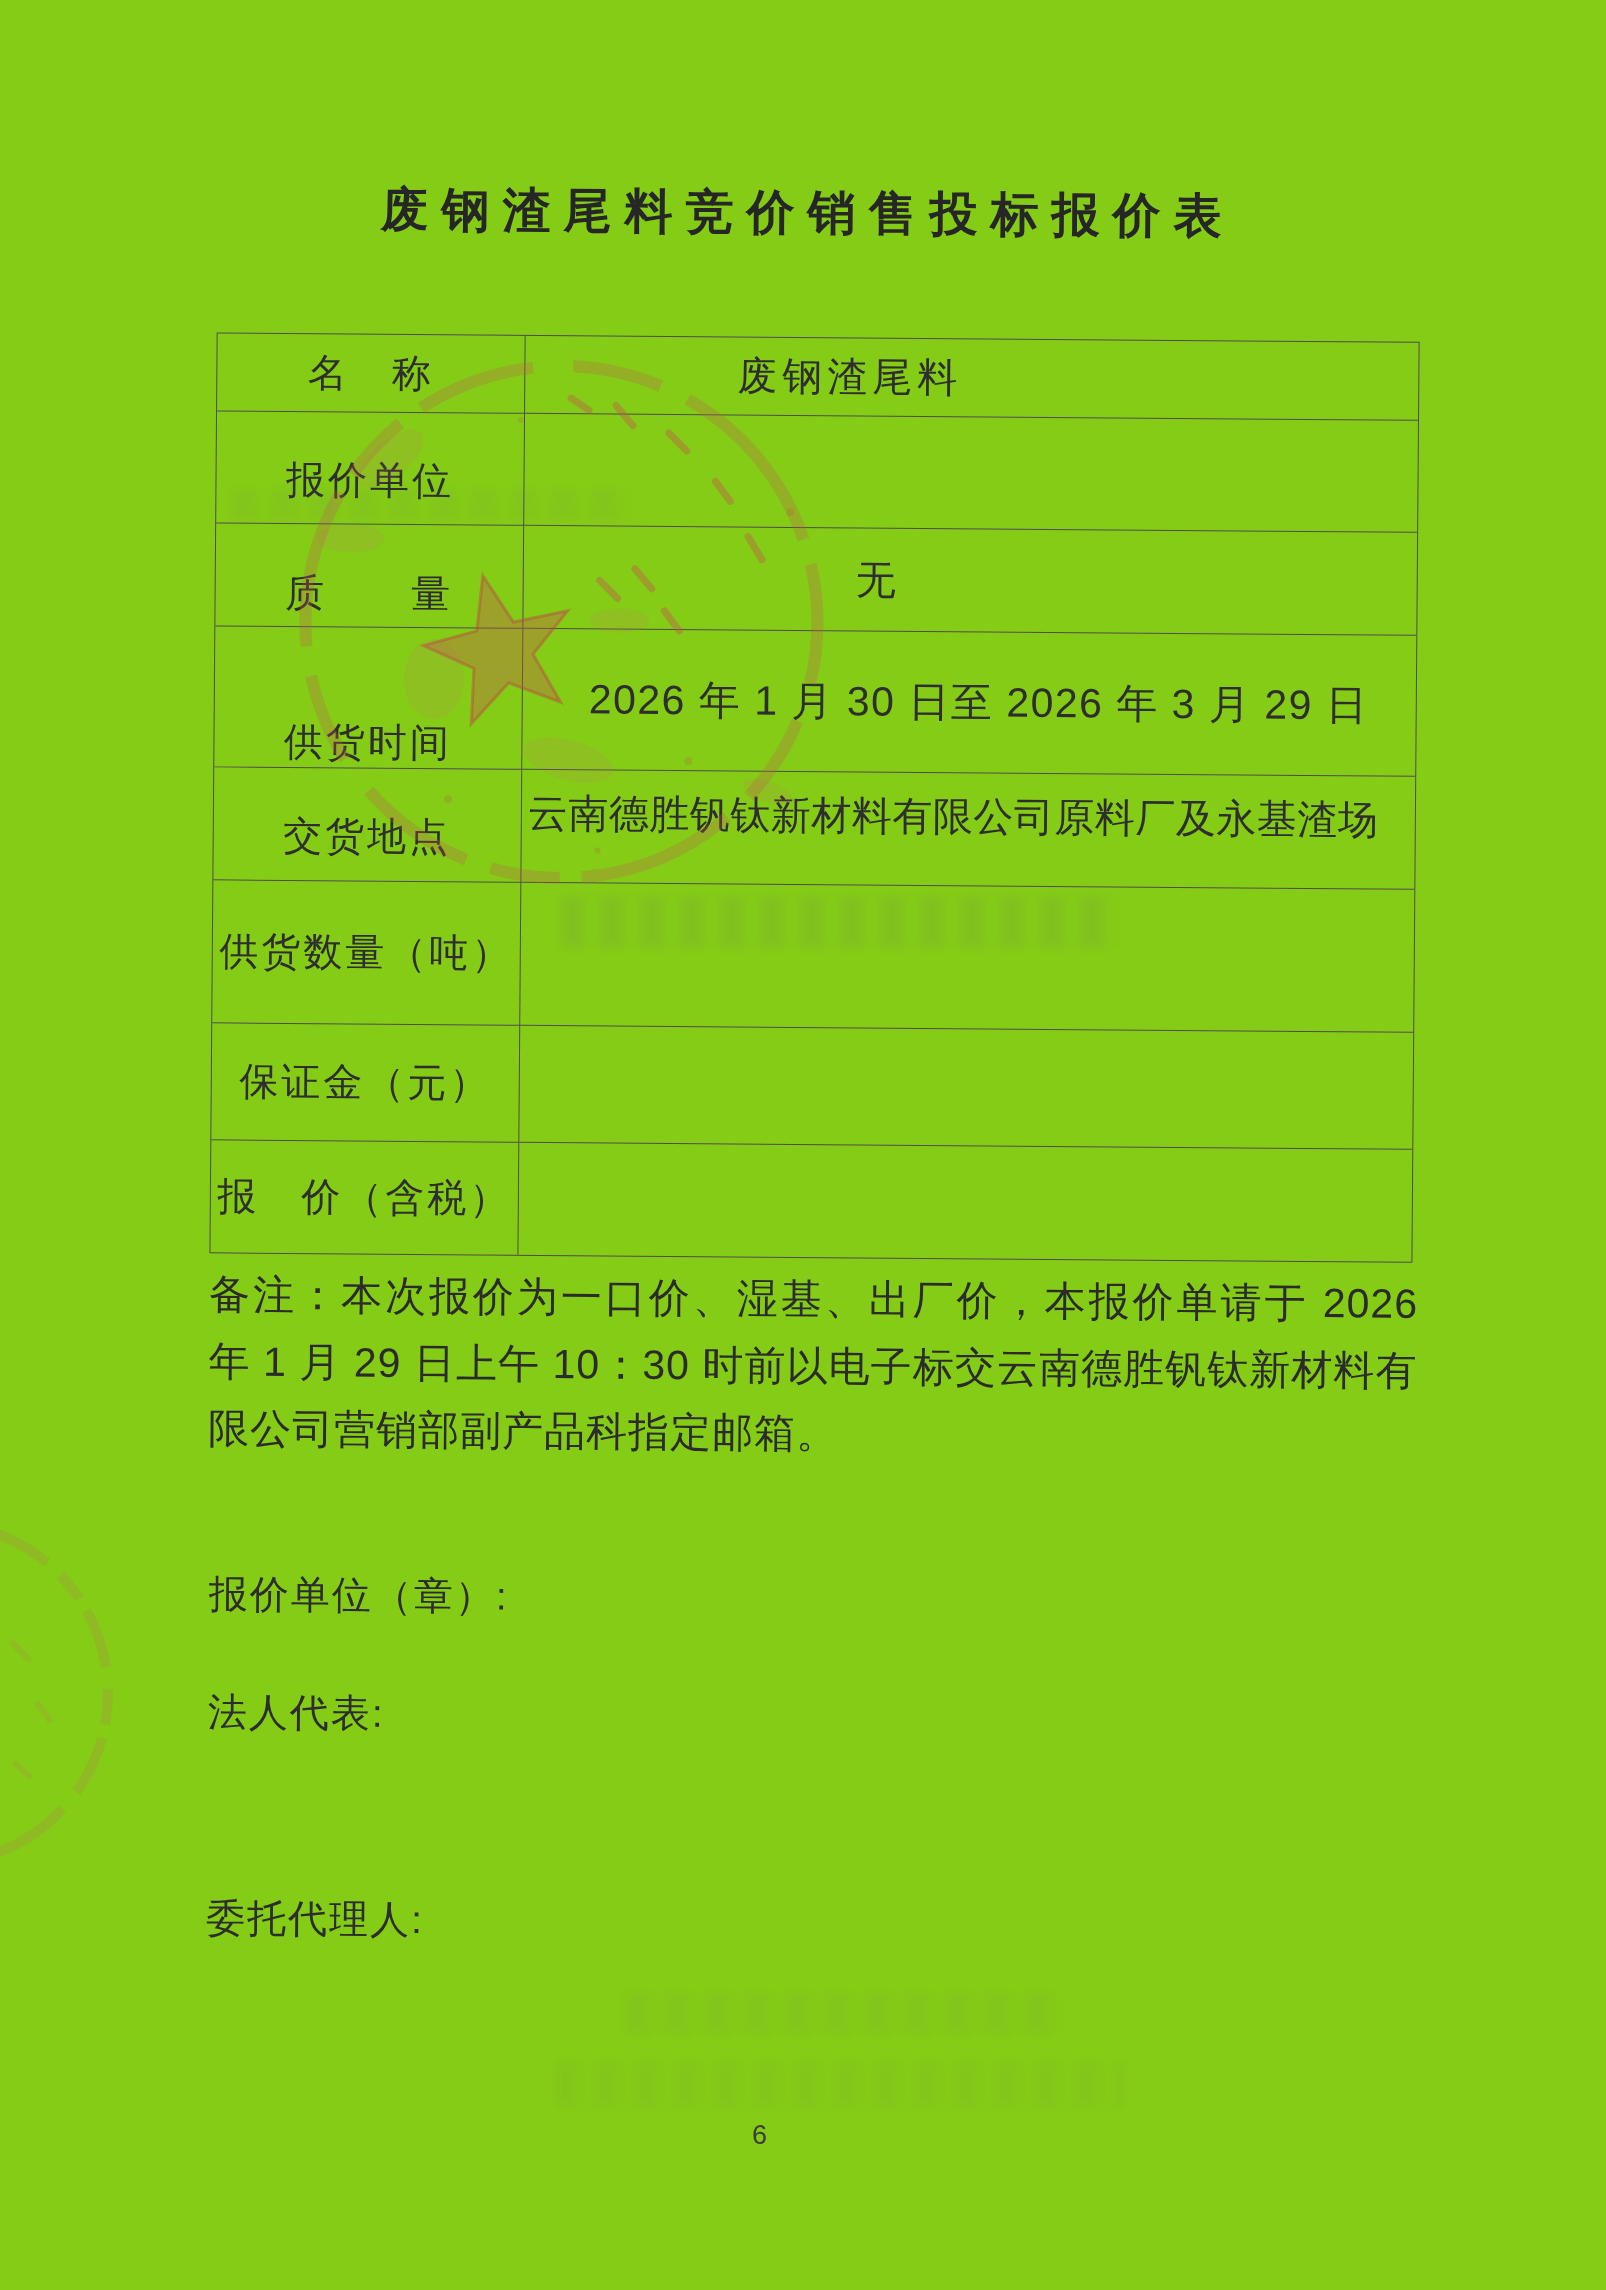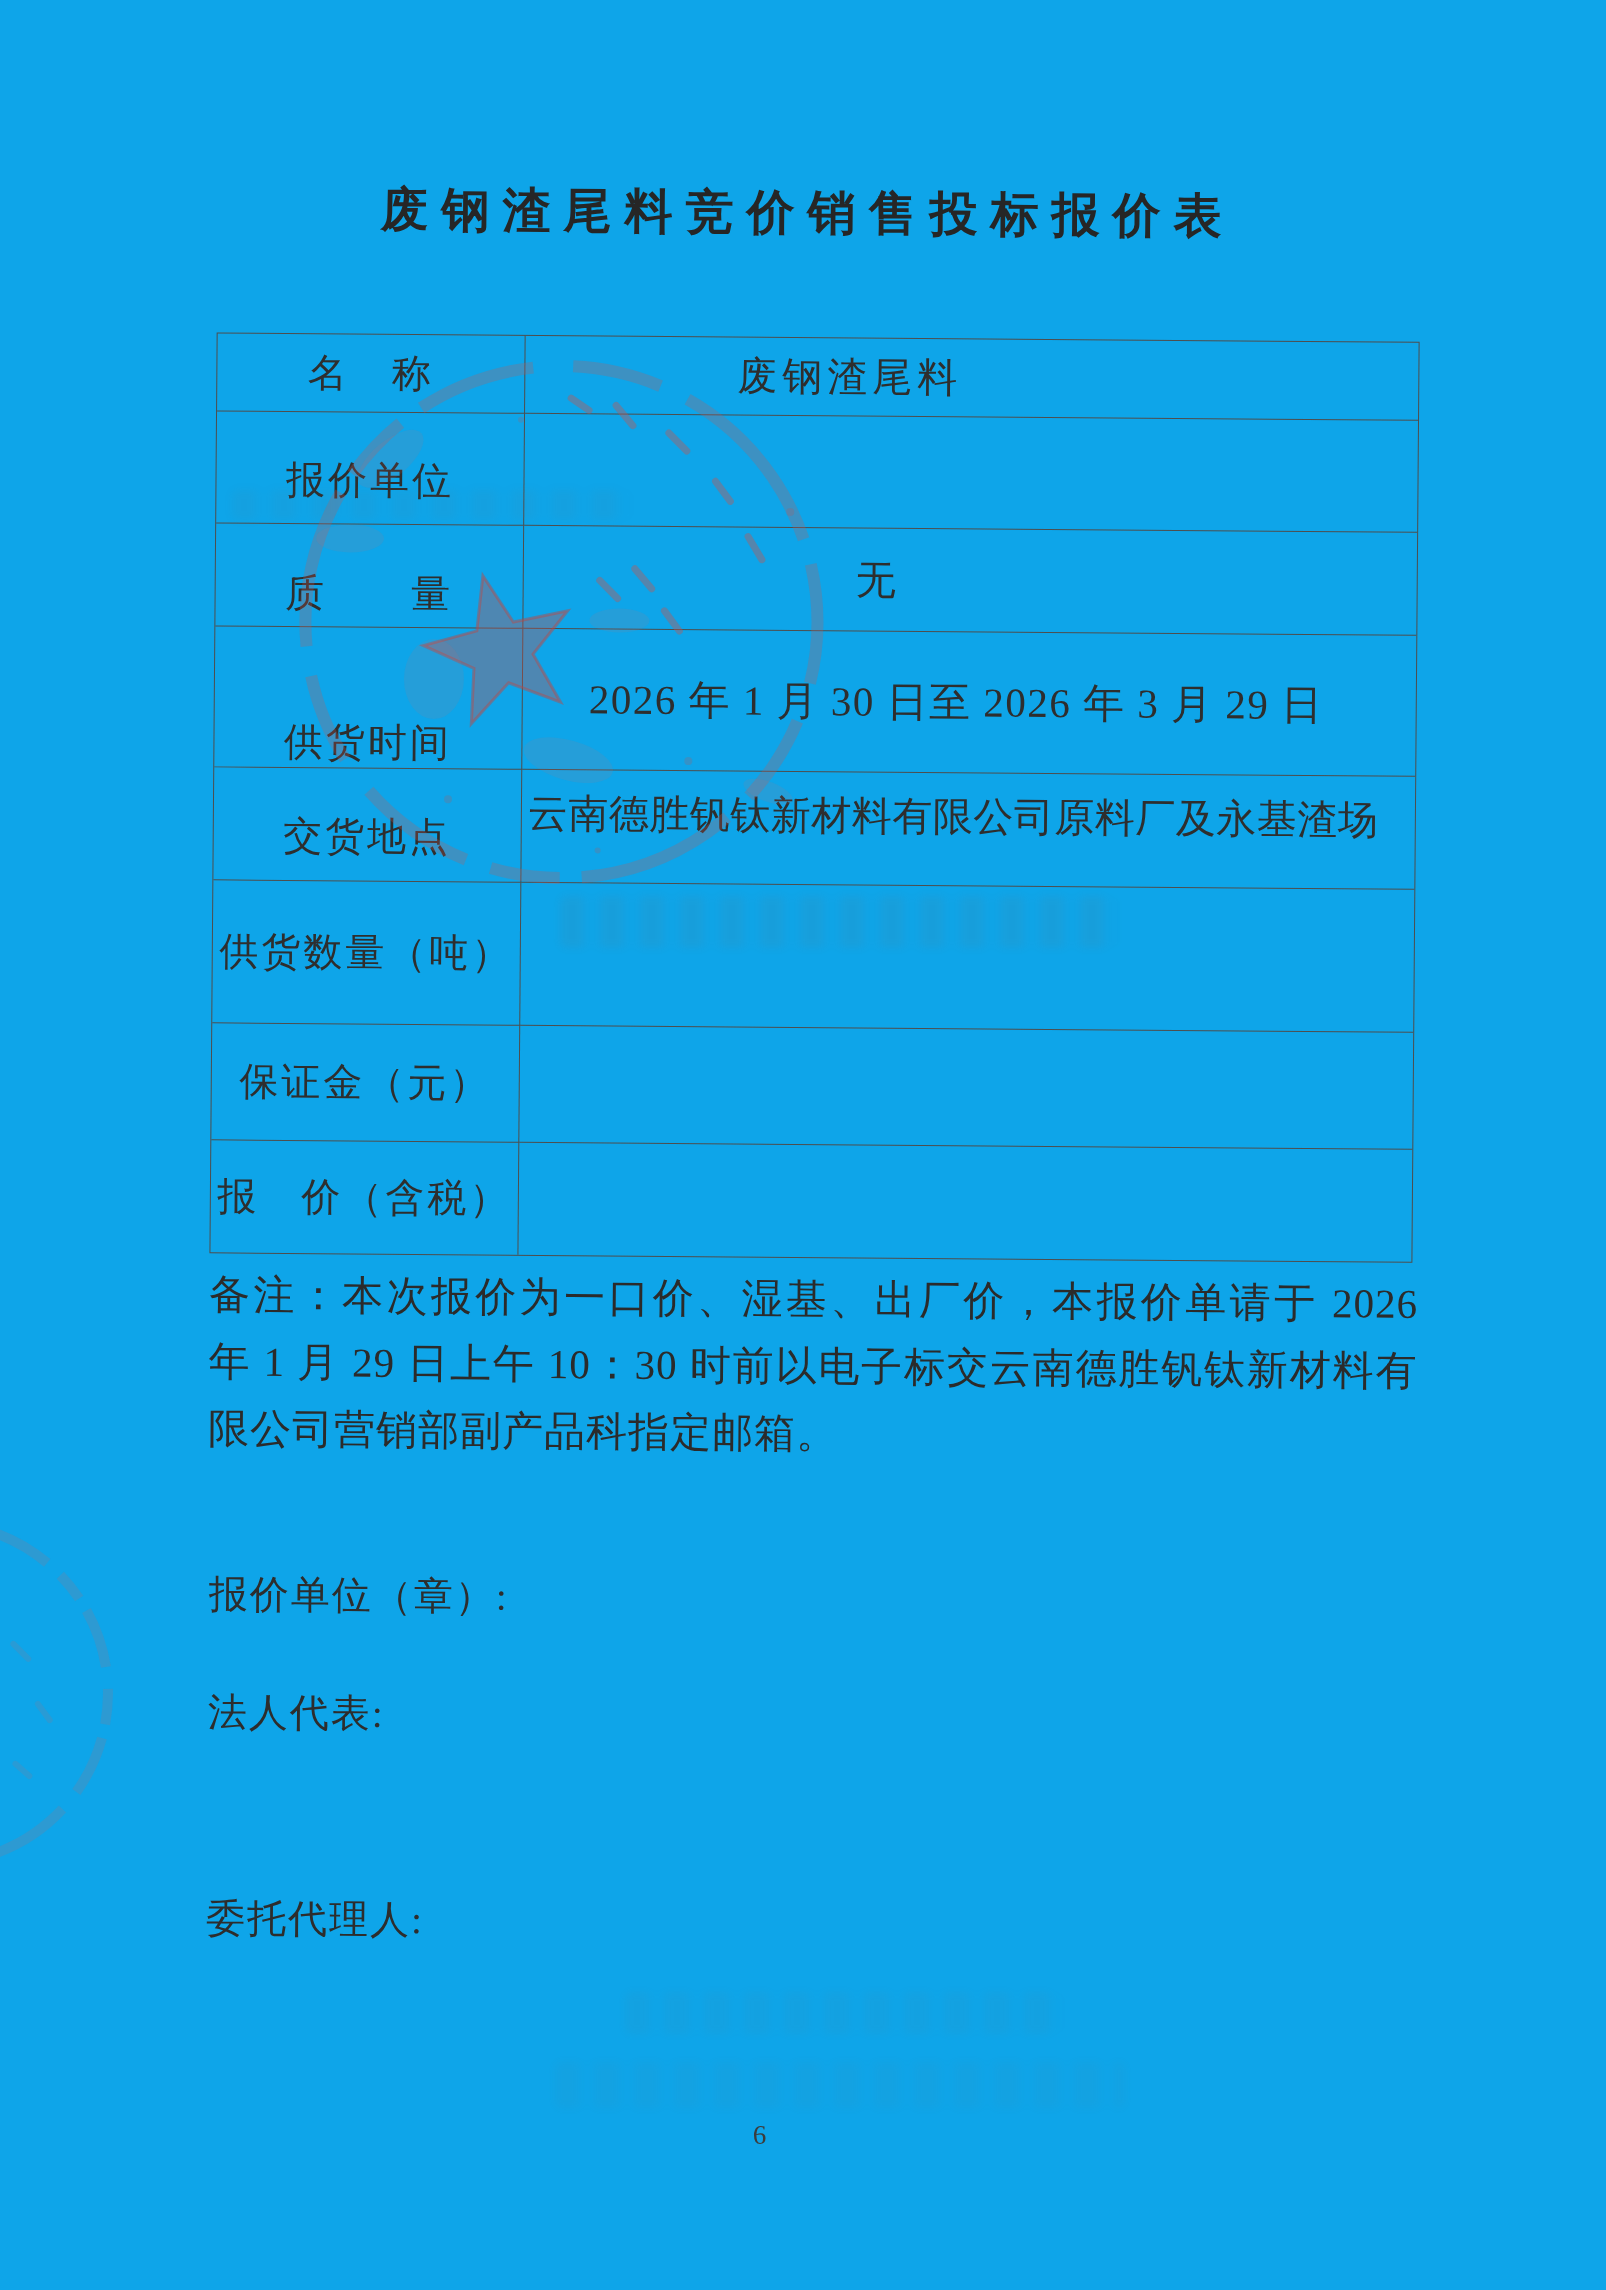--- a/index.html
+++ b/index.html
@@ -1,20 +1,20 @@
 <!DOCTYPE html>
 <html><head>
 <meta charset="utf-8">
 <style>
   * { margin:0; padding:0; box-sizing:border-box; }
   html,body { background:#d8d8d8; }
   .page {
     position:relative; width:1606px; height:2290px; margin:0 auto;
-    background:#0ea5e9; overflow:hidden;
-    font-family:Liberation Serif, serif; color:#2a2a2a;
+    background:#84cc16; overflow:hidden;
+    font-family:Liberation Sans, sans-serif; color:#2a2a2a;
   }
   .content { position:absolute; inset:0; transform:rotate(0.45deg); transform-origin:50% 35%; }
 
   .title {
     position:absolute; left:0; top:181px; width:100%;
     text-align:center; font-size:48px; font-weight:600;
     letter-spacing:13px; color:#262626;
   }
 
   .tbl {

